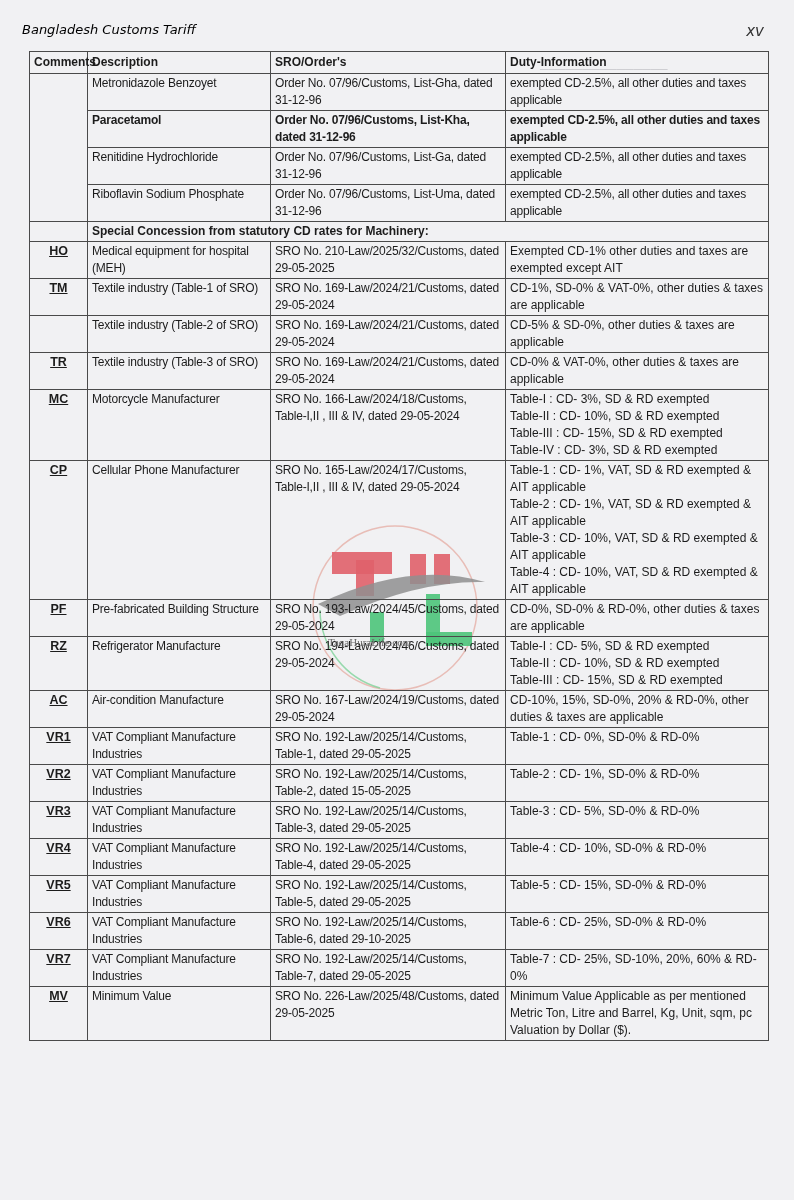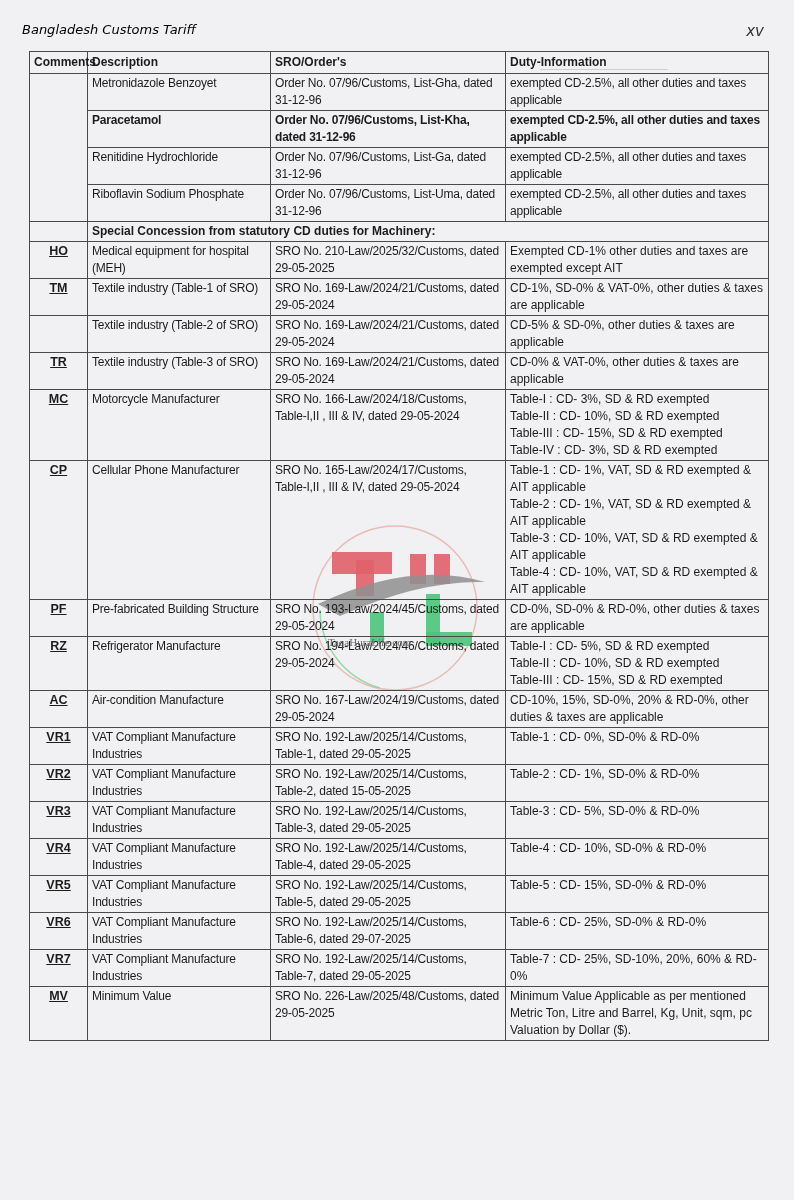--- a/index.html
+++ b/index.html
@@ -148,21 +148,21 @@
       <td>
           <span class="cell-text">Order No. 07/96/Customs, List-Uma, dated 31-12-96</span>
         </td>
       <td>
           <span class="cell-text">exempted CD-2.5%, all other duties and taxes applicable</span>
         </td>
     </tr>
 
     <tr>
       <td></td>
-      <td colspan="3" class="section-row">Special Concession from statutory CD duties for Machinery:</td>
+      <td colspan="3" class="section-row">Special Concession from statutory CD rates for Machinery:</td>
     </tr>
   </tbody>
   <tbody id="rows-body">
       <tr>
     <td class="code">HO</td>
     <td>
           <span class="cell-text">Medical equipment for hospital (MEH)</span>
         </td>
     <td>
           <span class="cell-text">SRO No. 210-Law/2025/32/Customs, dated 29-05-2025</span>
@@ -334,21 +334,21 @@
     <td>
           <span class="line">Table-5 : CD- 15%, SD-0% &amp; RD-0%</span>
         </td>
   </tr>
       <tr>
     <td class="code">VR6</td>
     <td>
           <span class="cell-text">VAT Compliant Manufacture Industries</span>
         </td>
     <td>
-          <span class="cell-text">SRO No. 192-Law/2025/14/Customs, Table-6, dated 29-07-2025</span>
+          <span class="cell-text">SRO No. 192-Law/2025/14/Customs, Table-6, dated 29-10-2025</span>
         </td>
     <td>
           <span class="line">Table-6 : CD- 25%, SD-0% &amp; RD-0%</span>
         </td>
   </tr>
       <tr>
     <td class="code">VR7</td>
     <td>
           <span class="cell-text">VAT Compliant Manufacture Industries</span>
         </td>

